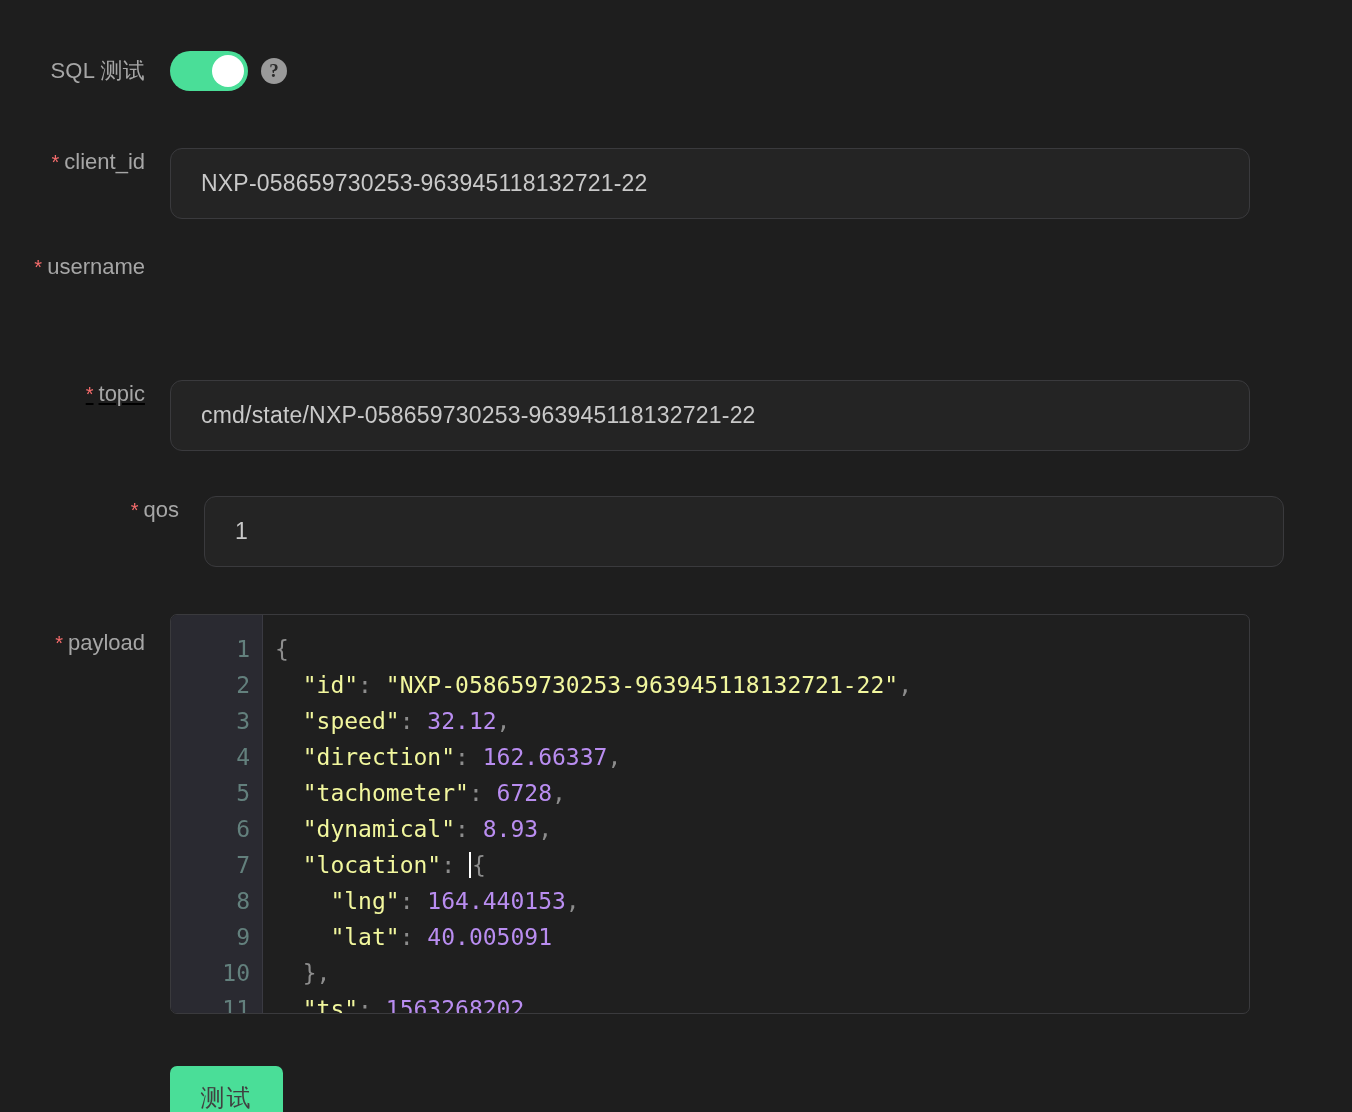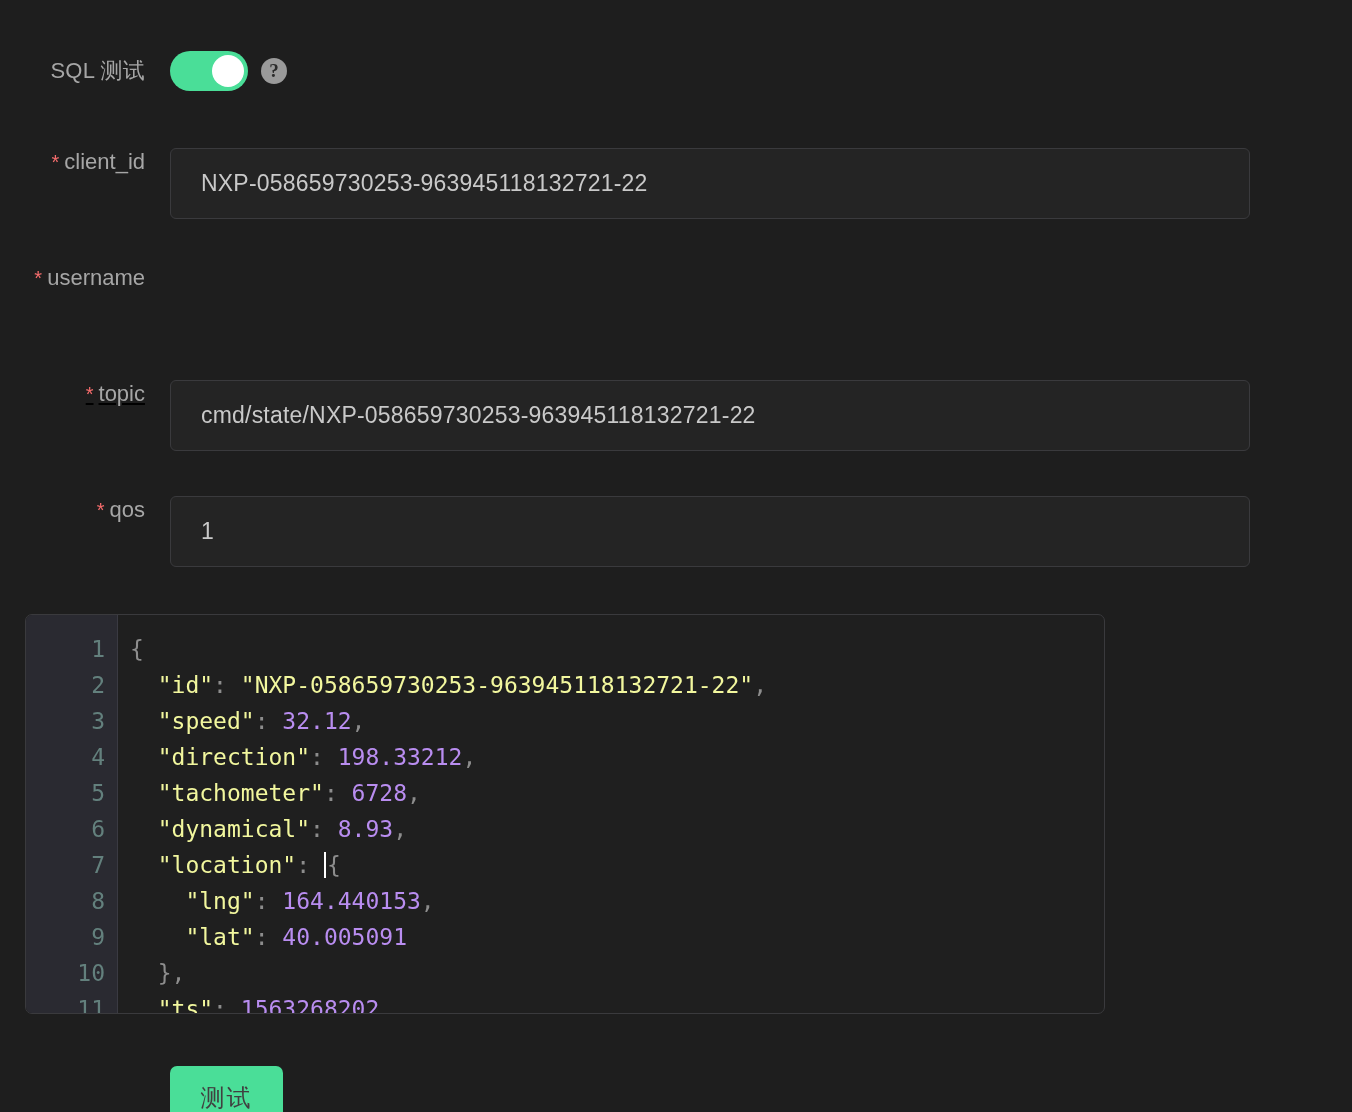--- a/index.html
+++ b/index.html
@@ -108,21 +108,21 @@
     margin-left: 25px;
     flex: none;
   }
 
   .text-input {
     box-sizing: border-box;
     width: 1080px;
     height: 71px;
     background: #242424;
     border: 1px solid #3a3a3d;
-    border-radius: 6px;
+    border-radius: 12px;
     color: #c9c9c9;
     font-size: 23px;
     font-family: "Liberation Sans", sans-serif;
     padding: 0 0 0 30px;
     outline: none;
     letter-spacing: 0.2px;
   }
   .text-input::placeholder { color: #6b6b6b; }
 
   
@@ -221,45 +221,48 @@
 
   <div class="form-row" style="top:112px;">
     <div class="row-label">
       <span class="req">*</span><span>client_id</span>
     </div>
     <div class="row-control">
       <input class="text-input" type="text" value="NXP-058659730253-963945118132721-22" style="">
     </div>
   </div>
 
-  <div class="form-row" style="top:228px;">
+  <div class="form-row" style="top:217px;">
     <div class="row-label">
       <span class="req">*</span><span>username</span>
     </div>
   </div>
 
   <div class="form-row" style="top:344px;text-decoration:underline;">
     <div class="row-label">
       <span class="req">*</span><span>topic</span>
     </div>
     <div class="row-control">
       <input class="text-input" type="text" value="cmd/state/NXP-058659730253-963945118132721-22" style="">
     </div>
   </div>
 
-  <div class="form-row" style="top:460px;">
+  <div class="form-row" style="top:460px;padding-left:34px;">
     <div class="row-label">
       <span class="req">*</span><span>qos</span>
     </div>
     <div class="row-control">
       <input class="text-input" type="text" value="1" style="">
     </div>
   </div>
 
   <div class="form-row" style="top:578px;">
+    <div class="row-label" style="line-height:58px;">
+      <span class="req">*</span><span>payload</span>
+    </div>
     <div class="row-control">
       <div class="editor">
 
         <div class="gutter">
           <div class="ln">1</div>
           <div class="ln">2</div>
           <div class="ln">3</div>
           <div class="ln">4</div>
           <div class="ln">5</div>
           <div class="ln">6</div>
@@ -270,21 +273,21 @@
           <div class="ln">11</div>
         </div>
 
         <div class="code">
           <div class="cl"><span class="tk-punc">{</span></div>
 
           <div class="cl">  <span class="tk-key">"id"</span><span class="tk-colon">:</span> <span class="tk-str">"NXP-058659730253-963945118132721-22"</span><span class="tk-punc">,</span></div>
 
           <div class="cl">  <span class="tk-key">"speed"</span><span class="tk-colon">:</span> <span class="tk-num">32.12</span><span class="tk-punc">,</span></div>
 
-          <div class="cl">  <span class="tk-key">"direction"</span><span class="tk-colon">:</span> <span class="tk-num">198.33212</span><span class="tk-punc">,</span></div>
+          <div class="cl">  <span class="tk-key">"direction"</span><span class="tk-colon">:</span> <span class="tk-num">162.66337</span><span class="tk-punc">,</span></div>
 
           <div class="cl">  <span class="tk-key">"tachometer"</span><span class="tk-colon">:</span> <span class="tk-num">6728</span><span class="tk-punc">,</span></div>
 
           <div class="cl">  <span class="tk-key">"dynamical"</span><span class="tk-colon">:</span> <span class="tk-num">8.93</span><span class="tk-punc">,</span></div>
 
           <div class="cl">  <span class="tk-key">"location"</span><span class="tk-colon">:</span> <span class="caret"></span><span class="tk-punc">{</span></div>
 
           <div class="cl">    <span class="tk-key">"lng"</span><span class="tk-colon">:</span> <span class="tk-num">164.440153</span><span class="tk-punc">,</span></div>
 
           <div class="cl">    <span class="tk-key">"lat"</span><span class="tk-colon">:</span> <span class="tk-num">40.005091</span></div>

